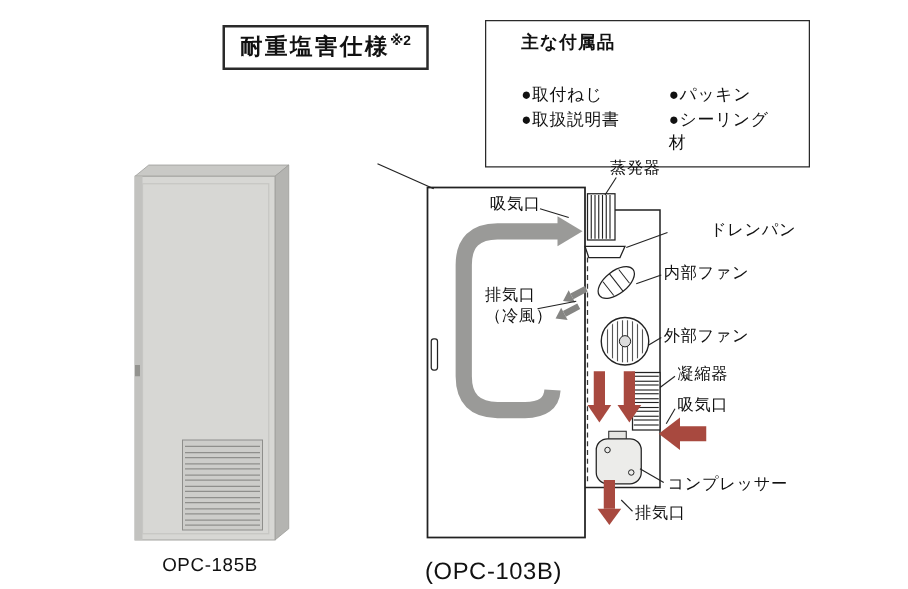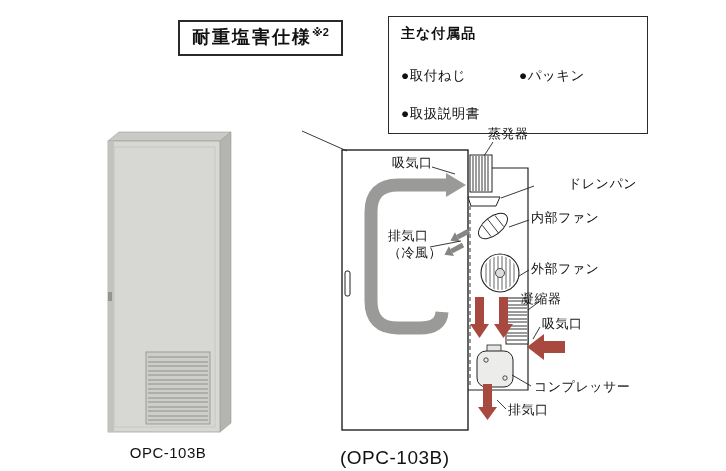--- a/index.html
+++ b/index.html
@@ -4,23 +4,23 @@
 <style>
   * { margin:0; padding:0; box-sizing:border-box; }
   html,body { background:#ffffff; }
   body { font-family:"Liberation Sans","DejaVu Sans",sans-serif; color:#111; }
   .page { position:relative; width:726px; height:471px; background:#fff; overflow:hidden; }
   .title-box { position:absolute; left:178px; top:20px; border:2px solid #2a2a2a;
                padding:3px 12px 5px; font-size:18px; font-weight:600; letter-spacing:2px;
                background:#fff; }
   .title-box sup { font-size:11px; letter-spacing:0; }
   .acc-box { position:absolute; left:388px; top:16px; width:260px; min-height:86px;
-             border:1.5px solid #2a2a2a; padding:8px 12px 10px; background:#fff; }
+             border:1.5px solid #2a2a2a; padding:8px 28px 10px; background:#fff; }
   .acc-title { font-size:14px; font-weight:700; margin-bottom:8px; letter-spacing:1px; }
-  .acc-grid { display:grid; grid-template-columns:118px 1fr; row-gap:20px; font-size:13.5px; letter-spacing:0.5px;margin-top:24px; }
+  .acc-grid { display:grid; grid-template-columns:118px 1fr; row-gap:2px; font-size:13.5px; letter-spacing:0.5px;margin-top:24px; }
   .lbl { position:absolute; font-size:13px; white-space:nowrap; line-height:1.3; letter-spacing:0.5px; }
   .caption { position:absolute; font-size:19px; letter-spacing:0.5px; }
   .product-label { position:absolute; left:122px; top:444px; width:92px; text-align:center;
                    font-size:15px; letter-spacing:0.5px; }
   svg.gfx { position:absolute; left:0; top:0; }
 </style>
 </head>
 <body>
 
 <div class="page">
@@ -28,20 +28,21 @@
   <div class="title-box">
     <span>耐重塩害仕様</span><sup>※2</sup>
   </div>
 
   <div class="acc-box">
     <div class="acc-title">主な付属品</div>
     <div class="acc-grid">
       <span>●取付ねじ</span>
       <span>●パッキン</span>
       <span>●取扱説明書</span>
+      <span>●シーリング材</span>
     </div>
   </div>
 
   <svg class="gfx" width="726" height="471" viewBox="0 0 726 471">
     <defs>
       <clipPath id="fanclip">
           <circle cx="500" cy="273" r="17"></circle>
         </clipPath>
     </defs>
 
@@ -194,21 +195,21 @@
 
   <div class="lbl" style="left:392px;top:155px">吸気口</div>
   <div class="lbl" style="left:488px;top:126px">蒸発器</div>
   <div class="lbl" style="left:568px;top:176px">ドレンパン</div>
   <div class="lbl" style="left:531px;top:210px">内部ファン</div>
   <div class="lbl" style="left:388px;top:228px">
     <div>排気口</div>
     <div>（冷風）</div>
   </div>
   <div class="lbl" style="left:531px;top:261px">外部ファン</div>
-  <div class="lbl" style="left:521px;top:291px">凝縮器</div>
+  <div class="lbl" style="left:542px;top:291px">凝縮器</div>
   <div class="lbl" style="left:542px;top:316px">吸気口</div>
   <div class="lbl" style="left:534px;top:379px">コンプレッサー</div>
   <div class="lbl" style="left:508px;top:402px">排気口</div>
 
-  <div class="product-label">OPC-103B</div>
+  <div class="product-label">OPC-185B</div>
   <div class="caption" style="left:340px;top:447px">(OPC-103B)</div>
 
 </div>
 
 </body></html>

